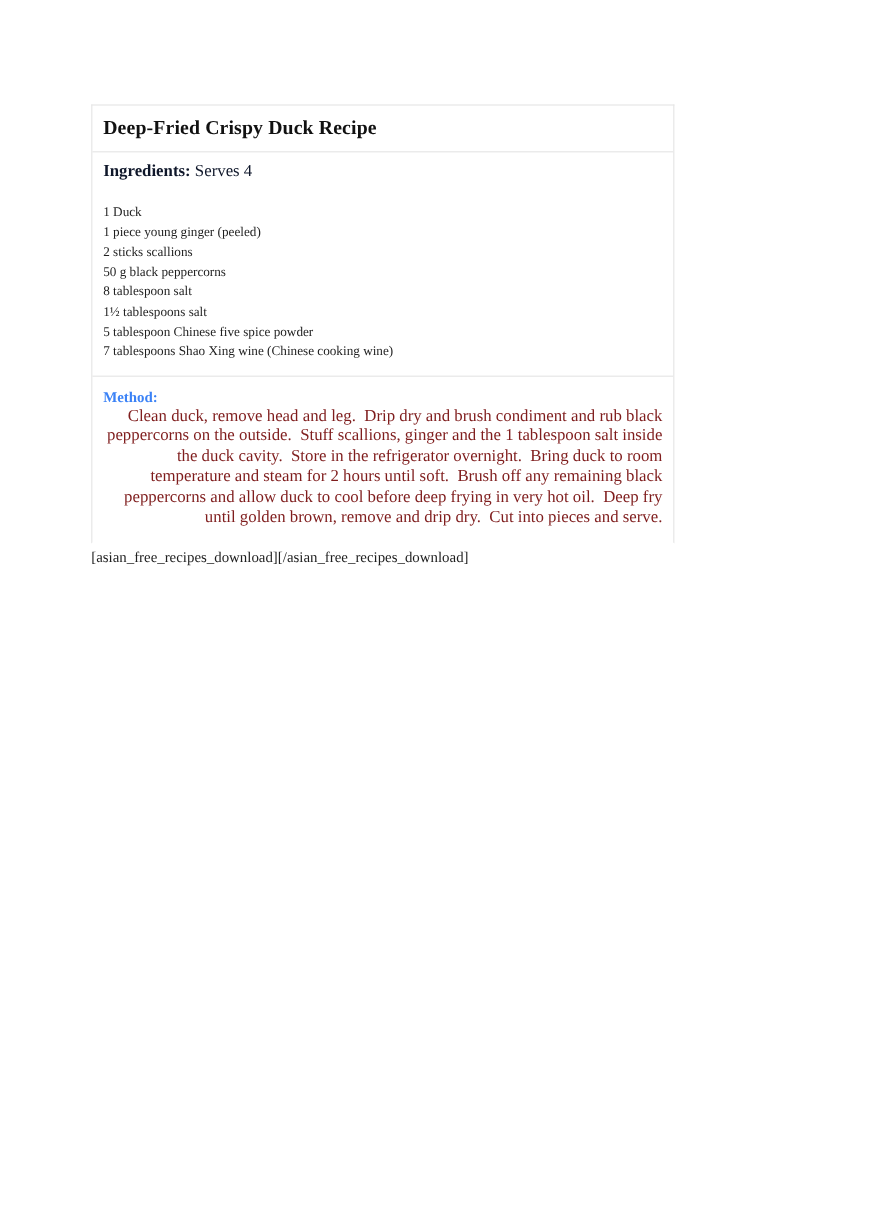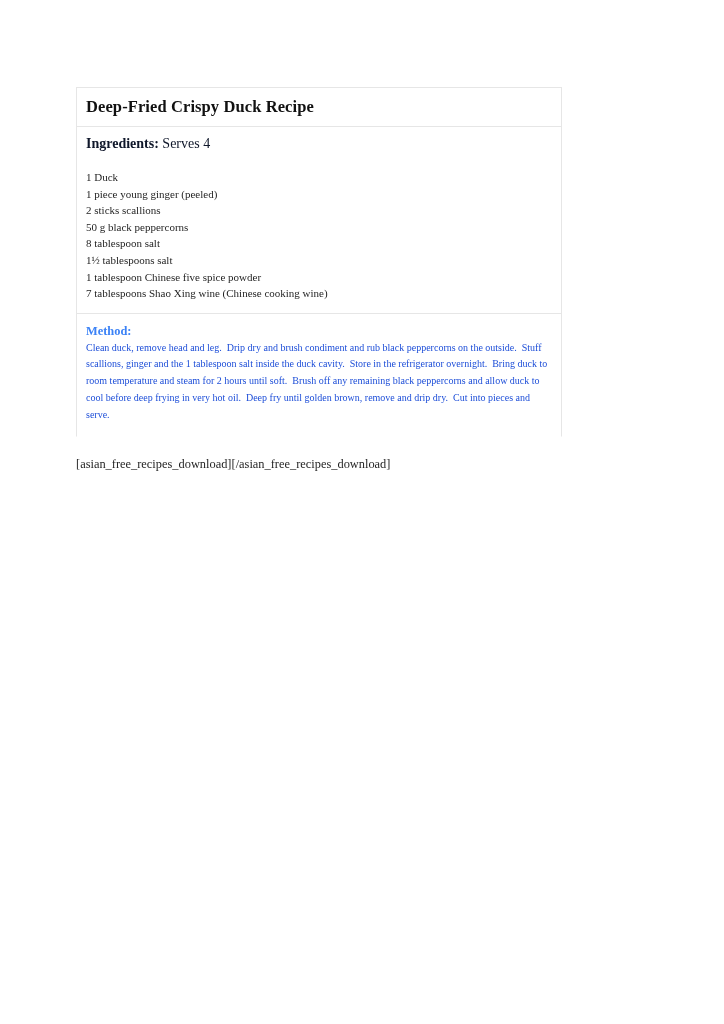--- a/index.html
+++ b/index.html
@@ -84,26 +84,26 @@
     padding: 9px 9px 12px 9px;
   }
   .method-label {
     font-size: 12.4px;
     line-height: 16.8px;
     font-weight: bold;
     color: #3b82f6;
     margin: 0 0 0 0;
   }
   .method-body {
-    font-size: 10px;
+    font-size: 14px;
     line-height: 16.8px;
-    color: #1d4ed8;
+    color: #7f1d1d;
     margin: 0;
     max-width: 540px;
-    text-align: left;
+    text-align: right;
     white-space: pre-wrap;
   }
 
   
   .shortcode-line {
     position: absolute;
     left: 76px;
     top: 456px;
     font-size: 12.4px;
     line-height: 16px;
@@ -123,21 +123,21 @@
   <div class="card-section ingredients-row">
     <p class="serves-line"><span class="serves-label">Ingredients:</span> <span>Serves 4</span></p>
 
     <ul class="ingredient-list">
       <li>1 Duck</li>
       <li>1 piece young ginger (peeled)</li>
       <li>2 sticks scallions</li>
       <li>50 g black peppercorns</li>
       <li>8 tablespoon salt</li>
       <li>1½ tablespoons salt</li>
-      <li>1 tablespoon Chinese five spice powder</li>
+      <li>5 tablespoon Chinese five spice powder</li>
       <li>7 tablespoons Shao Xing wine (Chinese cooking wine)</li>
     </ul>
   </div>
 
   <div class="card-section method-row">
     <p class="method-label">Method:</p>
     <p class="method-body">Clean duck, remove head and leg.  Drip dry and brush condiment and rub black peppercorns on the outside.  Stuff scallions, ginger and the 1 tablespoon salt inside the duck cavity.  Store in the refrigerator overnight.  Bring duck to room temperature and steam for 2 hours until soft.  Brush off any remaining black peppercorns and allow duck to cool before deep frying in very hot oil.  Deep fry until golden brown, remove and drip dry.  Cut into pieces and serve.</p>
   </div>
 
 </div>

